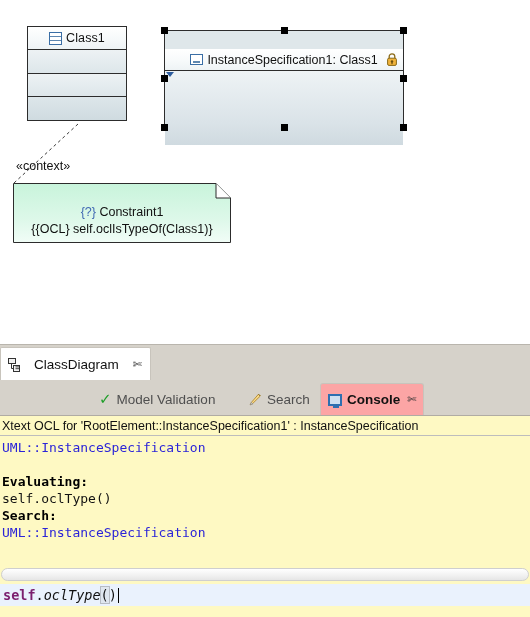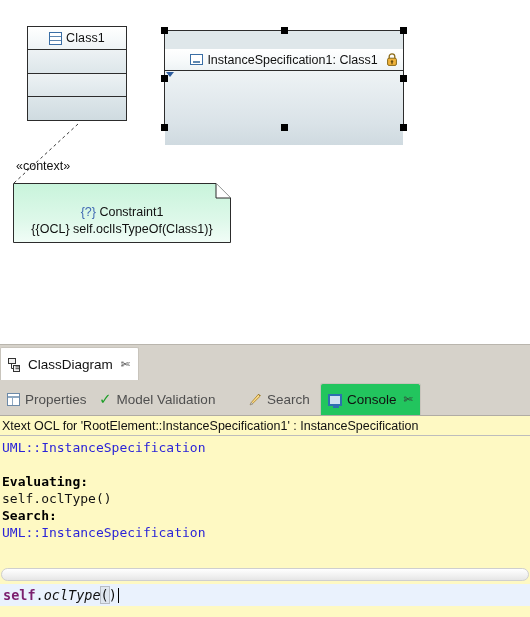--- a/index.html
+++ b/index.html
@@ -200,21 +200,21 @@
     position: absolute;
     left: 0; top: 2px;
     height: 34px;
     background: #ffffff;
     border: 1px solid #c8c4bc;
     border-bottom: none;
     box-sizing: border-box;
     display: flex;
     align-items: center;
     padding: 0 8px 0 7px;
-    gap: 6px;
+    gap: 12px;
     border-radius: 2px 2px 0 0;
   }
   .etab-label {
     font-size: 13.5px;
     color: #111;
   }
   .icon-diagram {
     width: 14px; height: 14px;
     position: relative;
     display: inline-block;
@@ -242,23 +242,23 @@
     height: 31px;
     display: flex;
     align-items: center;
     gap: 5px;
     padding: 0 7px;
     box-sizing: border-box;
     font-size: 13.5px;
     color: #4f4f4f;
   }
   .vtab.active {
-    background: #22c55e;
-    color: #111;
-    font-weight: normal;
+    background: #fca5a5;
+    color: #111;
+    font-weight: bold;
     border: 1px solid #c8c4bc;
     border-bottom: none;
     border-radius: 3px 3px 0 0;
     top: 3px;
     height: 32px;
   }
 
   .icon-properties {
     width: 13px; height: 13px;
     box-sizing: border-box;
@@ -451,24 +451,20 @@
       <line x1="3.5" y1="5.5" x2="3.5" y2="10.5" stroke="#333" stroke-width="1"></line>
       <line x1="3.5" y1="10.5" x2="5.5" y2="10.5" stroke="#333" stroke-width="1"></line>
     </svg>
     <span class="etab-label">ClassDiagram</span>
     <span class="close-x">✄</span>
   </div>
 </div>
 
 <div id="view-tabs">
 
-  <div class="vtab" style="left:0px;">
-    <span class="icon-properties"></span>
-    <span>Properties</span>
-  </div>
 
   <div class="vtab" style="left:92px;">
     <span class="icon-check">✓</span>
     <span>Model Validation</span>
   </div>
 
   <div class="vtab" style="left:240px;">
     <svg class="icon-search" viewBox="0 0 15 14">
       <path d="M11.5 1.2 L13.3 3 L5.6 10.6 L3.2 11.8 L4.4 9.4 Z" fill="#f7d98a" stroke="#b4892c" stroke-width="0.9"></path>
       <path d="M3.2 11.8 L4.4 9.4 L5.9 10.9 Z" fill="#d9d9d9" stroke="#8a8a8a" stroke-width="0.7"></path>

